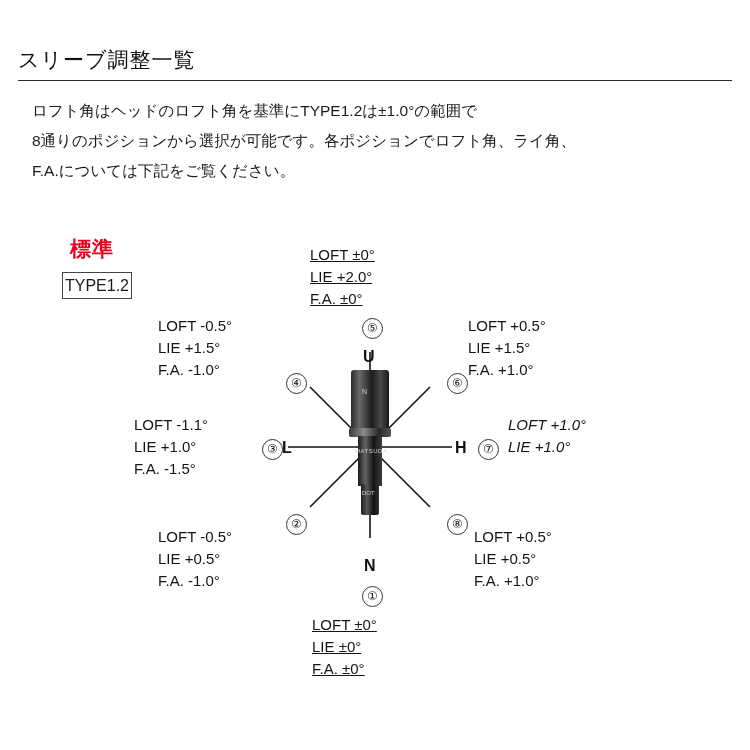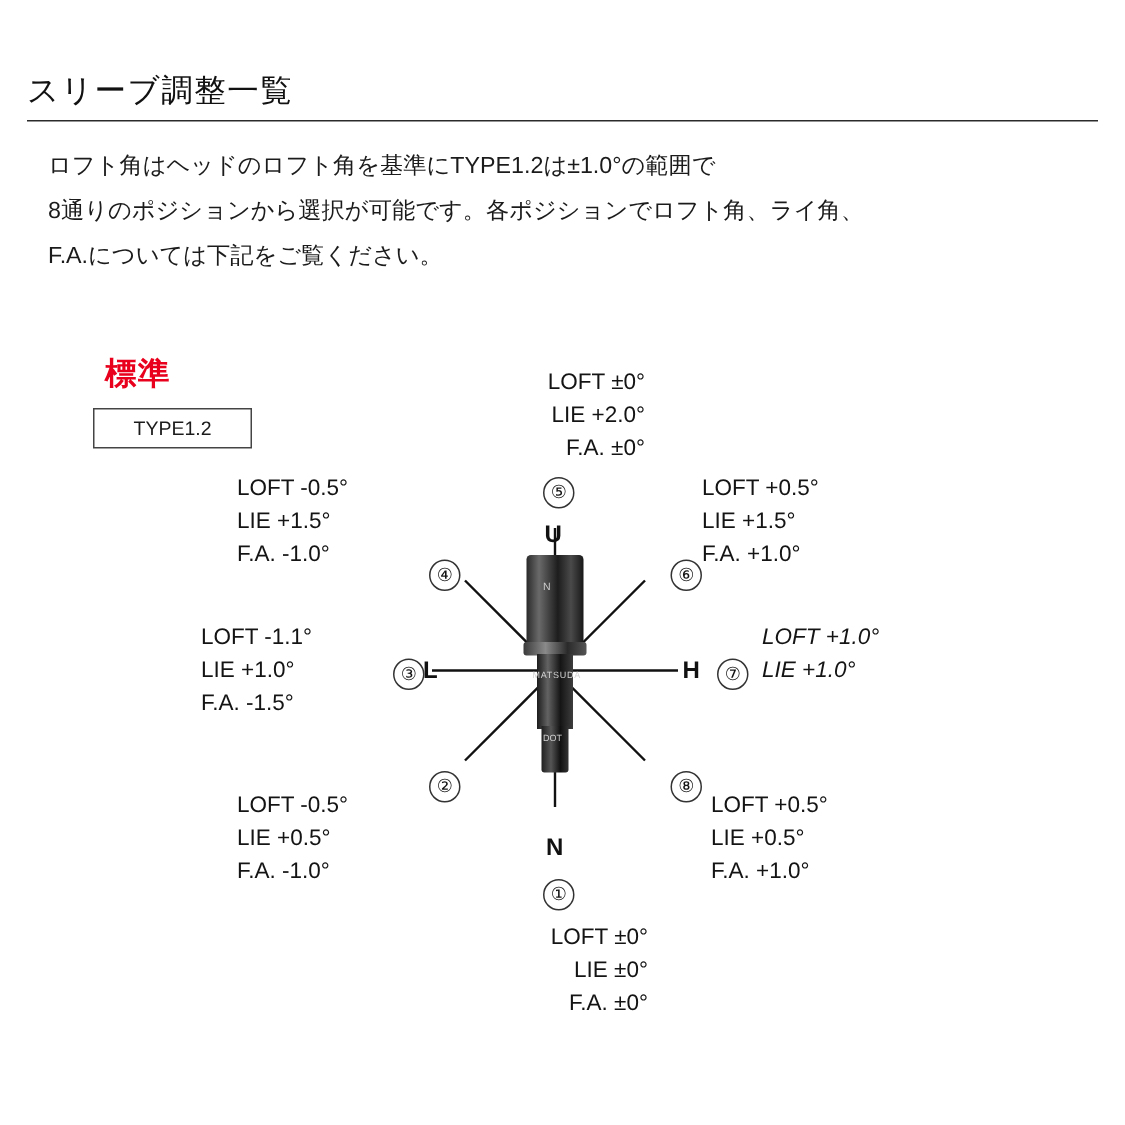--- a/index.html
+++ b/index.html
@@ -53,28 +53,28 @@
     top: 235px;
     font-size: 21px;
     font-weight: bold;
     color: #e8001c;
     letter-spacing: 1px;
   }
   .std-box {
     position: absolute;
     left: 62px;
     top: 272px;
-    width: 106px;
+    width: 70px;
     height: 27px;
     border: 1px solid #444;
     box-sizing: border-box;
     display: flex;
     align-items: center;
     justify-content: center;
-    font-size: 13px;
+    font-size: 16px;
     color: #1b1b1b;
   }
 
   
   #diagram {
     position: absolute;
     left: 0;
     top: 0;
     width: 750px;
     height: 750px;
@@ -150,21 +150,21 @@
 
   
   .blk {
     position: absolute;
     font-size: 15px;
     line-height: 22px;
     color: #141414;
     white-space: nowrap;
   }
   .blk.right { }
-  .blk.center { text-align: right; }
+  .blk.center { text-align: left; text-decoration: underline; }
 
   
   .circ {
     position: absolute;
     width: 19px;
     height: 19px;
     border: 1px solid #333;
     border-radius: 50%;
     font-size: 12px;
     line-height: 18px;

